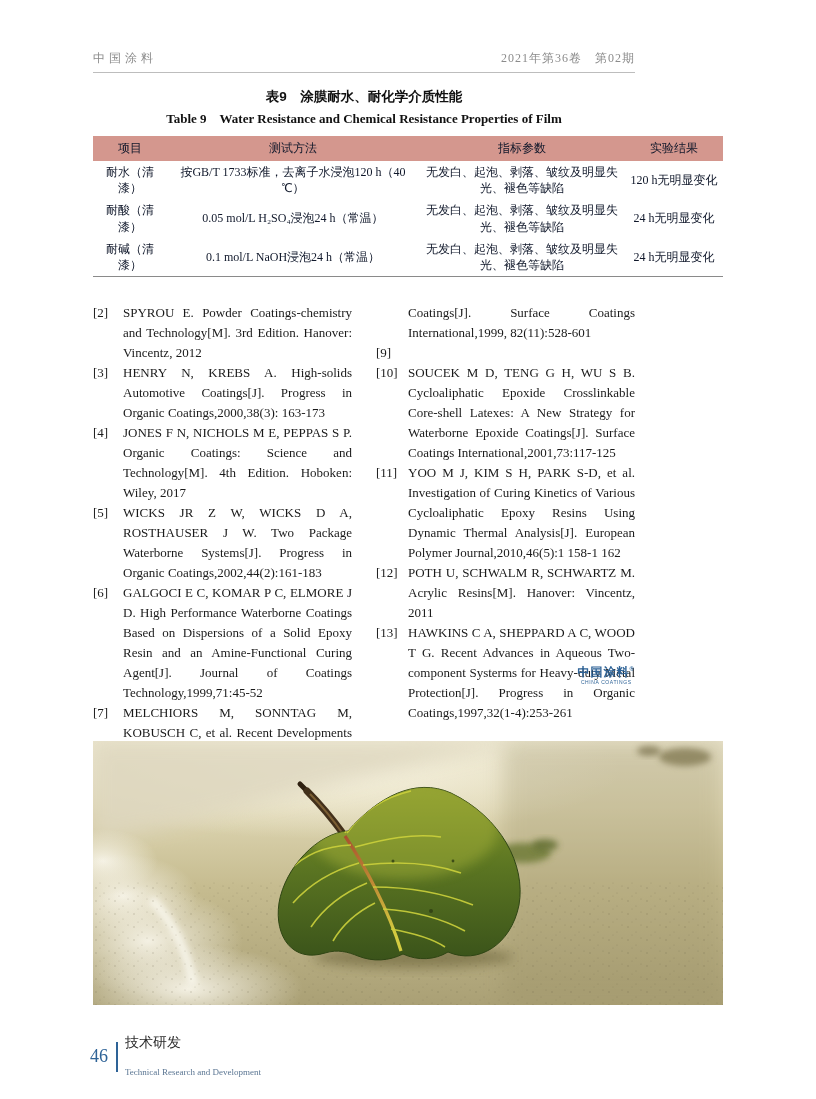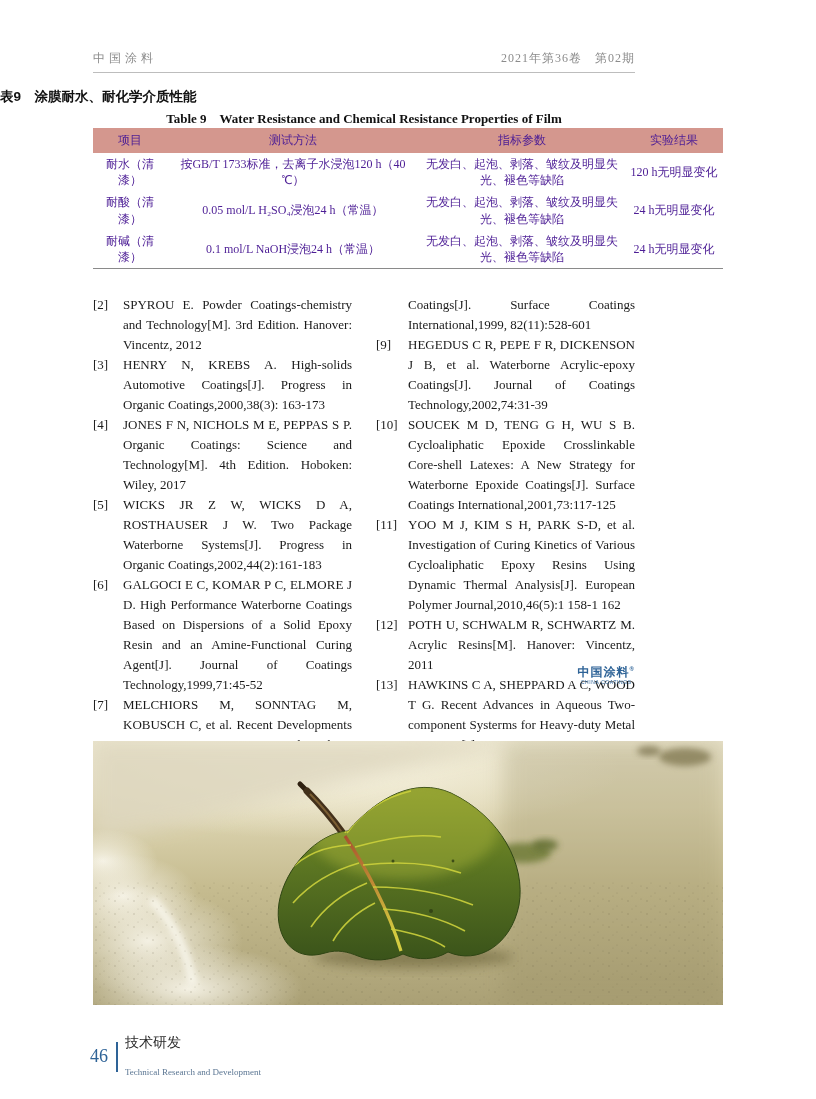--- a/index.html
+++ b/index.html
@@ -5,26 +5,26 @@
   html,body{margin:0;padding:0;background:#ffffff;}
   .page{position:relative;width:728px;height:1099px;background:#fff;overflow:hidden;
         font-family:"Liberation Serif", serif;color:#1a1a1a;}
   
   .page-header{margin:0 93px;padding-top:50px;display:flex;justify-content:space-between;
                align-items:flex-end;font-size:12px;color:#8b8b8b;}
   .page-header .jname{letter-spacing:4px;}
   .page-header .issue{letter-spacing:1px;}
   .header-rule{margin:5px 93px 0;border-top:1px solid #bdbdbd;height:0;}
   
-  .cap-cn{margin-top:15px;font-size:13.5px;font-weight:bold;
+  .cap-cn{margin-top:15px;text-align:center;font-size:13.5px;font-weight:bold;
           font-family:"Liberation Sans", sans-serif;color:#111;}
   .cap-en{margin-top:4px;text-align:center;font-size:13px;font-weight:bold;color:#111;}
   
-  table.props{margin:0 93px 0;width:630px;border-collapse:collapse;table-layout:fixed;
-              font-size:12px;color:#4c1d95;}
+  table.props{margin:8px 93px 0;width:630px;border-collapse:collapse;table-layout:fixed;
+              font-size:12px;color:#0f172a;}
   table.props th{background:var(--table-header-bg,#d4978e);font-weight:normal;height:25px;
                  text-align:center;padding:0 2px;}
   table.props td{text-align:center;padding:3px 4px;height:32px;line-height:1.35;}
   table.props tbody tr:last-child td{border-bottom:1px solid #8a8a8a;}
   
   .refs{margin:26px 93px 0;display:flex;}
   .ref-col{box-sizing:border-box;}
   .ref-col.left{width:327px;padding-right:24px;}
   .ref-col.right{width:303px;}
   .ref-item{display:flex;font-size:13px;line-height:20px;}
@@ -143,21 +143,20 @@
       </div>
     <div class="ref-col right">
 
         <div class="ref-item">
           <span class="ref-label"></span>
           <span class="ref-text">Coatings[J]. Surface Coatings International,1999, 82(11):528-601</span>
         </div>
 
         <div class="ref-item">
           <span class="ref-label">[9]</span>
-          <span class="ref-text">HEGEDUS C R, PEPE F R, DICKENSON J B, et al. Waterborne Acrylic-epoxy Coatings[J]. Journal of Coatings Technology,2002,74:31-39</span>
         </div>
 
         <div class="ref-item">
           <span class="ref-label">[10]</span>
           <span class="ref-text">SOUCEK M D, TENG G H, WU S B. Cycloaliphatic Epoxide Crosslinkable Core-shell Latexes: A New Strategy for Waterborne Epoxide Coatings[J]. Surface Coatings International,2001,73:117-125</span>
         </div>
 
         <div class="ref-item">
           <span class="ref-label">[11]</span>
           <span class="ref-text">YOO M J, KIM S H, PARK S-D, et al. Investigation of Curing Kinetics of Various Cycloaliphatic Epoxy Resins Using Dynamic Thermal Analysis[J]. European Polymer Journal,2010,46(5):1 158-1 162</span>

